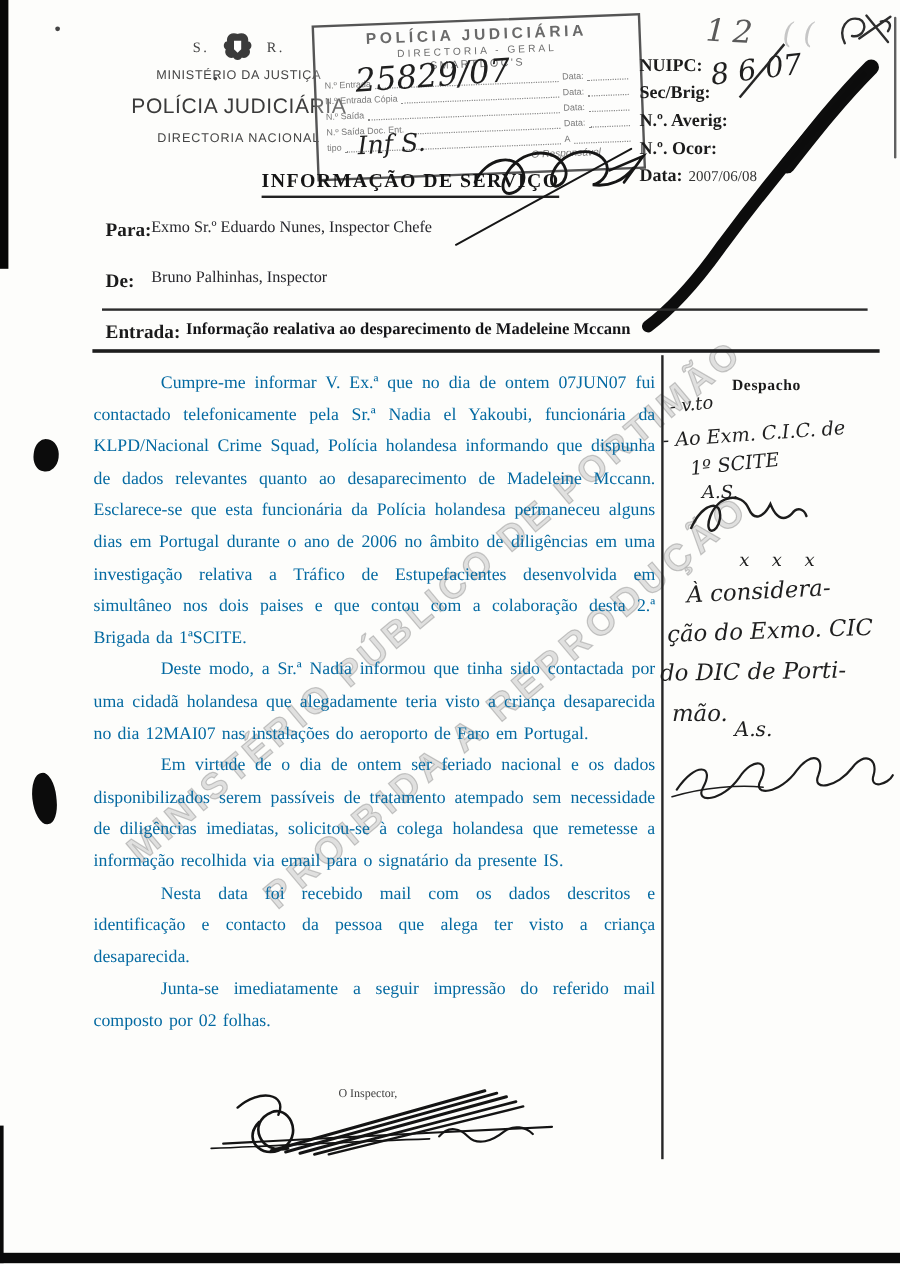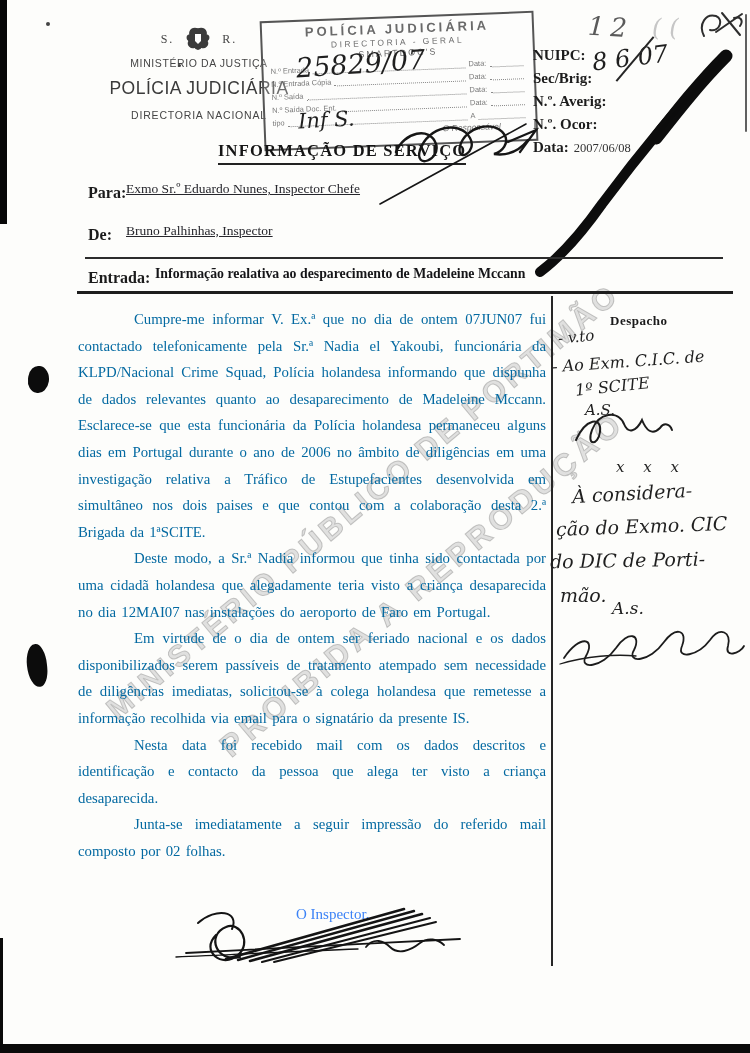--- a/index.html
+++ b/index.html
@@ -41,21 +41,21 @@
   
   .ref-block{left:533px;top:47px;width:210px;}
   .ref-row{display:flex;gap:5px;margin-bottom:6px;align-items:baseline;}
   .ref-lbl{font-weight:bold;font-size:15px;color:#1c1c1c;white-space:nowrap;}
   .ref-val{font-size:12.5px;color:#333;}
 
   
   .title{left:218px;top:141px;font-weight:bold;font-size:16.5px;letter-spacing:1.2px;
          border-bottom:2px solid #222;padding-bottom:2px;color:#151515;}
   .lbl{font-weight:bold;font-size:16px;color:#1b1b1b;}
-  .val{font-size:13.5px;color:#26262c;text-decoration:underline;}
+  .val{font-size:13.5px;color:#26262c;}
   .val-b{font-weight:bold;font-size:13.8px;color:#151518;}
   .hr1{left:85px;top:257px;width:638px;height:2px;background:#2c2c2c;}
   .hr2{left:77px;top:291px;width:656px;height:3px;background:#1d1d1d;}
   .vline{left:551px;top:296px;width:2px;height:670px;background:#262626;}
 
   
   .body-text{left:78px;top:306px;width:468px;font-size:14.8px;line-height:26.6px;
              text-align:justify;color:#0369a1;word-spacing:1.5px;}
   .body-text p{margin:0;text-indent:56px;}
 
@@ -63,21 +63,21 @@
   .desp-h{left:610px;top:313px;font-weight:bold;font-size:13px;color:#1a1a1a;letter-spacing:.5px;}
   .hand{position:absolute;font-family:"DejaVu Serif",serif;font-style:italic;color:#1f1f1f;white-space:nowrap;}
 
   
   .wm{position:absolute;font-family:"Liberation Sans",sans-serif;font-weight:bold;
       transform-origin:0 0;transform:rotate(-40deg);color:rgba(150,150,150,.28);
       -webkit-text-stroke:1px rgba(125,125,125,.40);pointer-events:none;white-space:nowrap;}
   .wm1{left:100px;top:700px;font-size:30px;letter-spacing:4px;}
   .wm2{left:213px;top:737px;font-size:31px;letter-spacing:5px;}
 
-  .insp-label{left:296px;top:906px;font-size:15px;color:#3b82f6;}
+  .insp-label{left:282px;top:906px;font-size:10px;color:#404040;}
   svg{position:absolute;overflow:visible;}
   .strike{left:606px;top:58px;width:58px;height:2px;background:#262626;transform:rotate(-50deg);}
 </style>
 </head>
 <body>
 
 <div class="page">
 
   <div class="abs edge-left"></div>
   <div class="abs edge-left-b"></div>

